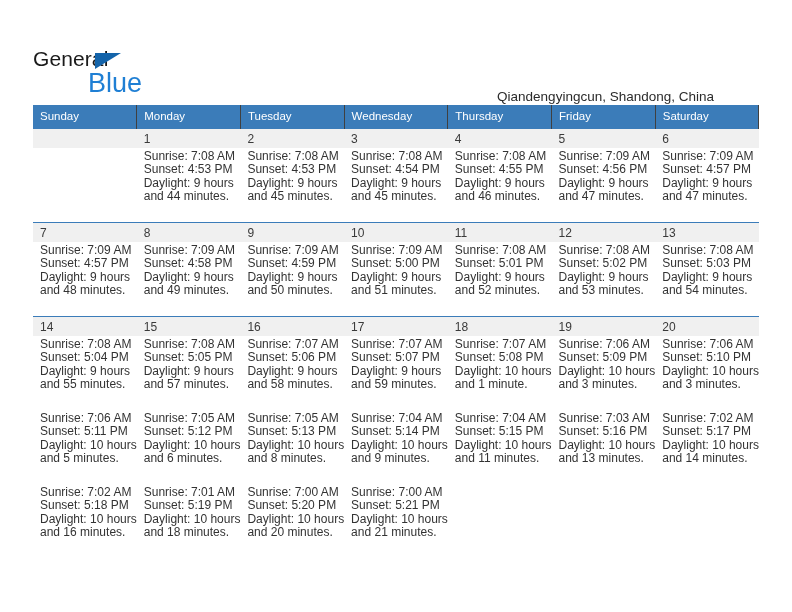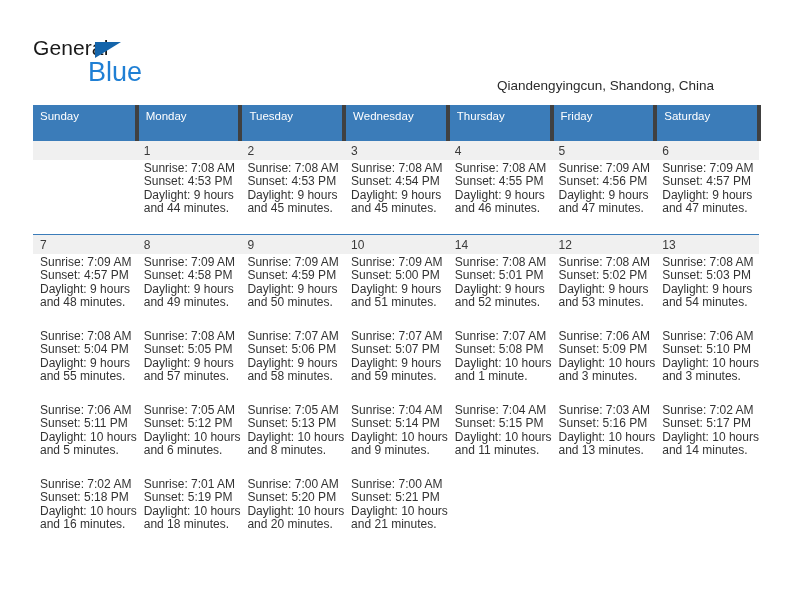--- a/index.html
+++ b/index.html
@@ -19,21 +19,21 @@
     position: relative;
     width: 792px;
     height: 612px;
     box-sizing: border-box;
   }
 
   
   .top-bar {
     position: absolute;
     left: 0;
-    top: 0;
+    top: 11px;
     width: 748px;
     height: 100px;
   }
   .logo {
     position: absolute;
     left: 33px;
     top: 36px;
     width: 140px;
     height: 48px;
   }
@@ -95,23 +95,23 @@
     width: 726px;
   }
   table.cal col { width: 103.71px; }
 
   thead th {
     background: #3b7cb9;
     color: #ffffff;
     font-size: 11.5px;
     font-weight: normal;
     text-align: left;
-    padding: 5px 0 18px 7px;
+    padding: 5px 0 6px 7px;
     height: 10px;
-    border-right: 4px solid #404040;
+    border-right: 1px solid #404040;
   }
 
   tr.daynum-row td {
     background: #f0f0f0;
     font-size: 12px;
     color: #3a3a3a;
     padding: 3px 0 2px 7px;
     height: 13px;
     vertical-align: top;
     border-top: 1px solid #3b7cb9;
@@ -214,21 +214,21 @@
               <span class="line">Sunset: 4:57 PM</span>
               <span class="line">Daylight: 9 hours</span>
               <span class="line">and 47 minutes.</span>
             </td>
           </tr>
           <tr class="daynum-row">
             <td>7</td>
             <td>8</td>
             <td>9</td>
             <td>10</td>
-            <td>14</td>
+            <td>11</td>
             <td>12</td>
             <td>13</td>
           </tr>
           <tr class="info-row">
             <td>
               <span class="line">Sunrise: 7:09 AM</span>
               <span class="line">Sunset: 4:57 PM</span>
               <span class="line">Daylight: 9 hours</span>
               <span class="line">and 48 minutes.</span>
             </td>
@@ -261,20 +261,29 @@
               <span class="line">Sunset: 5:02 PM</span>
               <span class="line">Daylight: 9 hours</span>
               <span class="line">and 53 minutes.</span>
             </td>
             <td>
               <span class="line">Sunrise: 7:08 AM</span>
               <span class="line">Sunset: 5:03 PM</span>
               <span class="line">Daylight: 9 hours</span>
               <span class="line">and 54 minutes.</span>
             </td>
+          </tr>
+          <tr class="daynum-row">
+            <td>14</td>
+            <td>15</td>
+            <td>16</td>
+            <td>17</td>
+            <td>18</td>
+            <td>19</td>
+            <td>20</td>
           </tr>
           <tr class="info-row">
             <td>
               <span class="line">Sunrise: 7:08 AM</span>
               <span class="line">Sunset: 5:04 PM</span>
               <span class="line">Daylight: 9 hours</span>
               <span class="line">and 55 minutes.</span>
             </td>
             <td>
               <span class="line">Sunrise: 7:08 AM</span>

